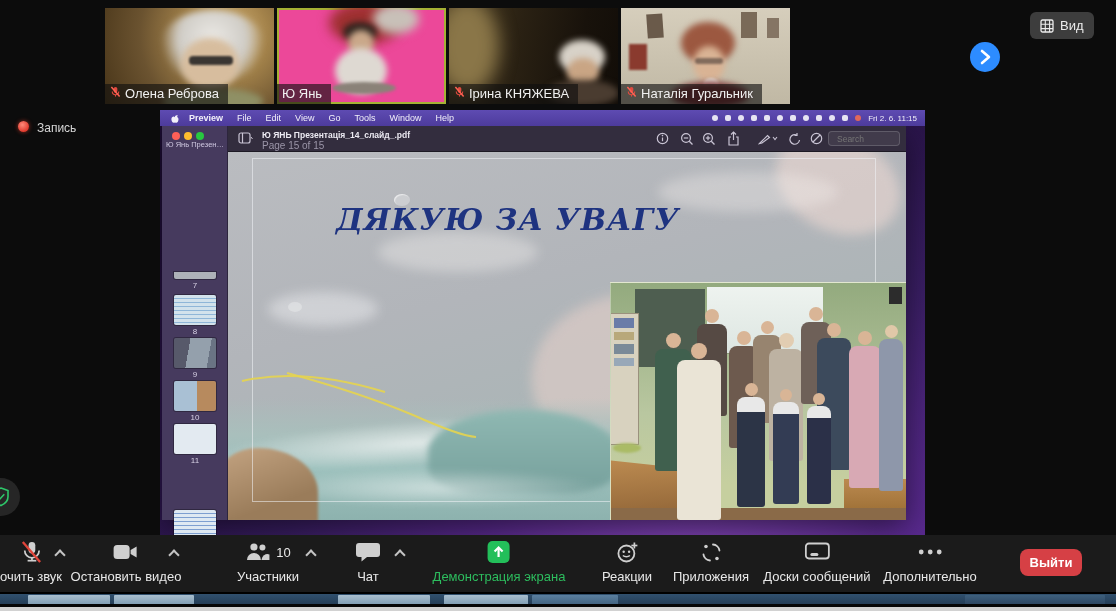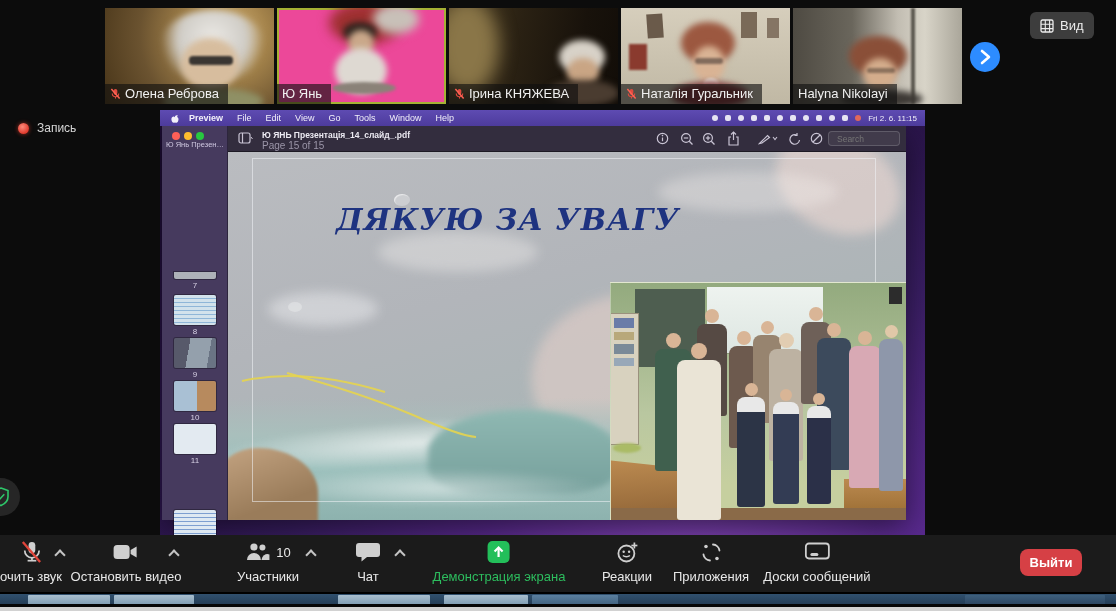--- a/index.html
+++ b/index.html
@@ -3,21 +3,21 @@
 <meta charset="utf-8">
 <style>
 *{margin:0;padding:0;box-sizing:border-box}
 html,body{width:1116px;height:611px;background:#000;font-family:"Liberation Sans","DejaVu Sans",sans-serif}
 #stage{position:relative;width:1116px;height:611px;overflow:hidden;background:#0c0c0c;color:#fff}
 .a{position:absolute}
 .blob{position:absolute;border-radius:50%;filter:blur(3px)}
 
 .tile{position:absolute;top:8px;height:96px;width:169px;overflow:hidden;background:#1a1a1a}
 .tile.active{outline:2px solid #a6b134;outline-offset:-2px}
-.nametag{position:absolute;left:0;bottom:0;display:flex;align-items:center;gap:4px;background:rgba(15,15,15,.62);color:#f0f0f0;font-size:13px;line-height:15px;padding:2px 9px 3px 5px;white-space:nowrap}
+.nametag{position:absolute;left:0;bottom:0;display:flex;align-items:flex-start;gap:4px;background:rgba(15,15,15,.62);color:#f0f0f0;font-size:13px;line-height:15px;padding:2px 9px 3px 5px;white-space:nowrap}
 .t1{background:radial-gradient(circle at 72% 28%,#d9b87a 0%,#a3824a 30%,#6b5330 62%,#473418 100%)}
 .t2{background:#ec4899}
 .t3{background:linear-gradient(100deg,#46391f 0%,#2a2113 40%,#18120b 75%,#120d08 100%)}
 .t4{background:linear-gradient(180deg,#d6cebc,#c2ba a6 90%);background:linear-gradient(180deg,#d6cebc,#c0b8a4)}
 .t5{background:linear-gradient(90deg,#4e4a42 0%,#6a665c 35%,#c2bdb2 62%,#d8d4c8 78%,#aaa69a 100%)}
 
 #share{position:absolute;left:160px;top:110px;width:765px;height:425px;overflow:hidden}
 #menubar{position:absolute;left:0;top:0;width:765px;height:16px;background:linear-gradient(#5e4bb2,#4d3b9c);display:flex;align-items:center;font-size:9px;color:#f2f0fa;z-index:5}
 #menubar .mitem{padding:0 7px}
 #menubar .bold{font-weight:bold}
@@ -124,32 +124,22 @@
       <svg width="11" height="12" viewBox="0 0 12 13">
           <rect x="4" y="1" width="4" height="6.5" rx="2" fill="#e04a3f"></rect>
           <path d="M2.5 6a3.5 3.5 0 0 0 7 0" stroke="#e04a3f" stroke-width="1.2" fill="none"></path>
           <line x1="6" y1="9.8" x2="6" y2="11.5" stroke="#e04a3f" stroke-width="1.2"></line>
           <line x1="1.5" y1="1" x2="10.5" y2="11.5" stroke="#ff6254" stroke-width="1.6"></line>
         </svg>
       <span>Наталія Гуральник</span>
     </div>
   </div>
 
-  <div class="tile t5" style="left:793px">
-    <div class="a" style="left:118px;top:0;width:4px;height:96px;background:#5a564e;filter:blur(1px)"></div>
-    <div class="blob" style="left:56px;top:28px;width:58px;height:40px;background:#8a4f38"></div>
-    <div class="blob" style="left:70px;top:50px;width:34px;height:32px;background:#d4ad8c"></div>
-    <div class="a" style="left:74px;top:60px;width:28px;height:5px;background:rgba(70,55,45,.5);border-radius:3px;filter:blur(.8px)"></div>
-    <div class="blob" style="left:48px;top:82px;width:82px;height:18px;background:#3c3834"></div>
-    <div class="nametag">
-      <span>Halyna Nikolayi</span>
-    </div>
-  </div>
-
-  <div class="a" style="left:18px;top:121px;display:flex;align-items:center;gap:8px">
+
+  <div class="a" style="left:18px;top:121px;display:flex;gap:8px">
     <span style="width:11px;height:11px;border-radius:50%;background:radial-gradient(circle at 40% 35%,#ff8a7a,#e03a2d 70%);box-shadow:0 0 4px rgba(255,70,50,.6)"></span>
     <span style="font-size:12px;color:#d6d6d6">Запись</span>
   </div>
 
   <div class="a" style="left:1030px;top:12px;height:27px;padding:0 10px;background:#3d3d3d;border-radius:6px;display:flex;align-items:center;gap:6px;font-size:13px;color:#ececec">
     <svg width="14" height="14" viewBox="0 0 14 14">
         <rect x="1" y="1" width="12" height="12" rx="1.5" fill="none" stroke="#ececec" stroke-width="1.3"></rect>
         <path d="M5.3 1v12M9.6 1v12M1 5.3h12M1 9.6h12" stroke="#ececec" stroke-width="1.1"></path>
       </svg>
     <span>Вид</span>
@@ -488,20 +478,30 @@
   <div class="tb" style="left:817px">
     <div class="ico">
         <svg width="26" height="20" viewBox="0 0 26 20">
           <rect x="1.5" y="1.5" width="23" height="15" rx="3" fill="none" stroke="#cfcfcf" stroke-width="1.8"></rect>
           <rect x="6" y="11" width="8" height="3" rx="1.5" fill="#cfcfcf"></rect>
         </svg>
       </div>
     <span>Доски сообщений</span>
   </div>
 
+  <div class="tb" style="left:930px">
+    <div class="ico">
+        <svg width="26" height="8" viewBox="0 0 26 8">
+          <circle cx="4" cy="4" r="2.4" fill="#cfcfcf"></circle>
+          <circle cx="13" cy="4" r="2.4" fill="#cfcfcf"></circle>
+          <circle cx="22" cy="4" r="2.4" fill="#cfcfcf"></circle>
+        </svg>
+      </div>
+    <span>Дополнительно</span>
+  </div>
 
   <button id="leave">Выйти</button>
 
   <div class="a" style="left:0;top:592px;width:1116px;height:2px;background:#000"></div>
   <div id="taskbar">
     <div class="tseg" style="left:28px;width:82px"></div>
     <div class="tseg" style="left:114px;width:80px"></div>
     <div class="tseg" style="left:338px;width:92px"></div>
     <div class="tseg" style="left:444px;width:84px"></div>
     <div class="tseg" style="left:532px;width:86px;background:linear-gradient(#5a7f9f,#41627f)"></div>

